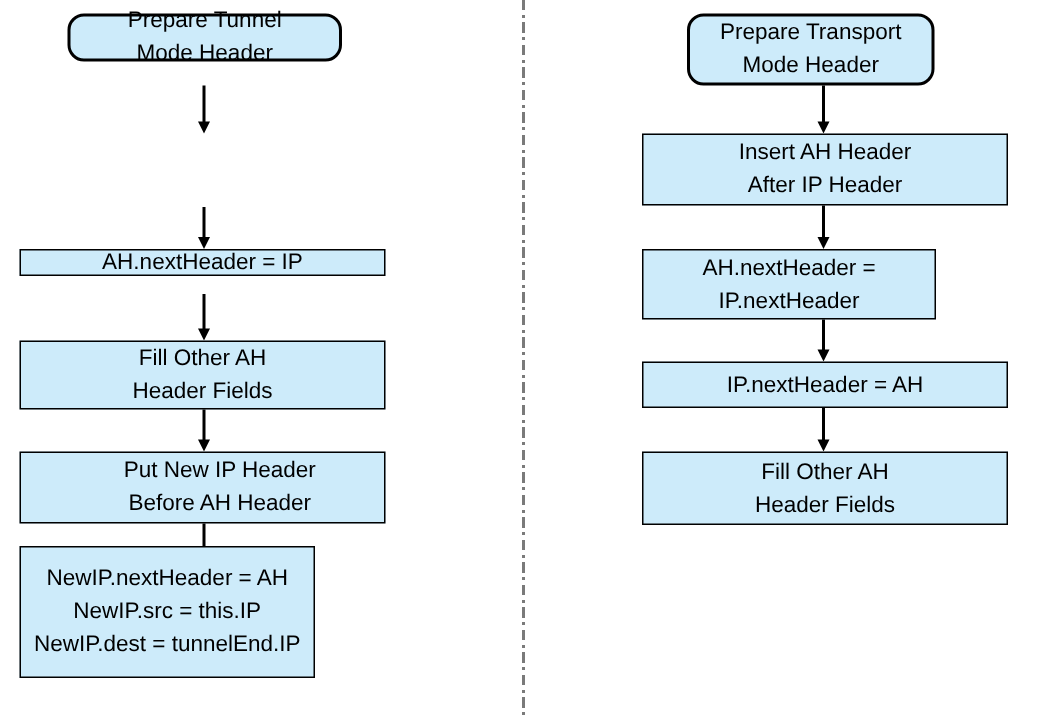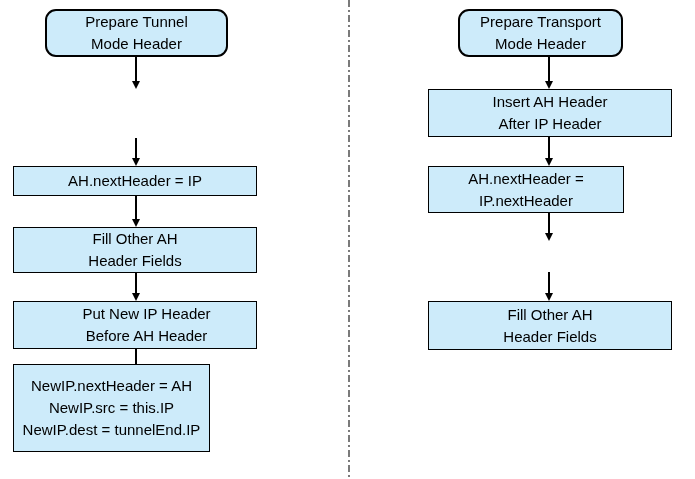--- a/index.html
+++ b/index.html
@@ -72,27 +72,27 @@
       var(--divider) 10px, var(--divider) 12px,
       transparent 12px, transparent 15px
     );
   }
 </style>
 </head>
 <body>
 
 <div class="canvas">
 
-  <div class="node rounded" style="left:45px; top:9px; width:183px; height:48px;">Prepare Tunnel
+  <div class="node rounded" style="left:45px; top:9px; width:183px; height:32px;">Prepare Tunnel
 Mode Header</div>
   <div class="arrow" style="left:131px; top:57px; height:32px;"></div>
 
   <div class="arrow" style="left:131px; top:138px; height:28px;"></div>
 
-  <div class="node" style="left:13px; top:166px; width:244px; height:30px;">AH.nextHeader = IP</div>
+  <div class="node" style="left:13px; top:166px; width:244px; height:18px;">AH.nextHeader = IP</div>
   <div class="arrow" style="left:131px; top:196px; height:31px;"></div>
 
   <div class="node" style="left:13px; top:227px; width:244px; height:46px;">Fill Other AH
 Header Fields</div>
   <div class="arrow" style="left:131px; top:273px; height:28px;"></div>
 
   <div class="node" style="left:13px; top:301px; width:244px; height:48px;padding-left:23px;">Put New IP Header
 Before AH Header</div>
   <div class="arrow" style="left:131px; top:349px; height:31px;"></div>
 
@@ -107,18 +107,19 @@
   <div class="arrow" style="left:544px; top:57px; height:32px;"></div>
 
   <div class="node" style="left:428px; top:89px; width:244px; height:48px;">Insert AH Header
 After IP Header</div>
   <div class="arrow" style="left:544px; top:137px; height:29px;"></div>
 
   <div class="node" style="left:428px; top:166px; width:196px; height:47px;">AH.nextHeader =
 IP.nextHeader</div>
   <div class="arrow" style="left:544px; top:213px; height:28px;"></div>
 
+  <div class="node" style="left:428px; top:241px; width:244px; height:31px;">IP.nextHeader = AH</div>
   <div class="arrow" style="left:544px; top:272px; height:29px;"></div>
 
   <div class="node" style="left:428px; top:301px; width:244px; height:49px;">Fill Other AH
 Header Fields</div>
 
 </div>
 
 </body></html>

